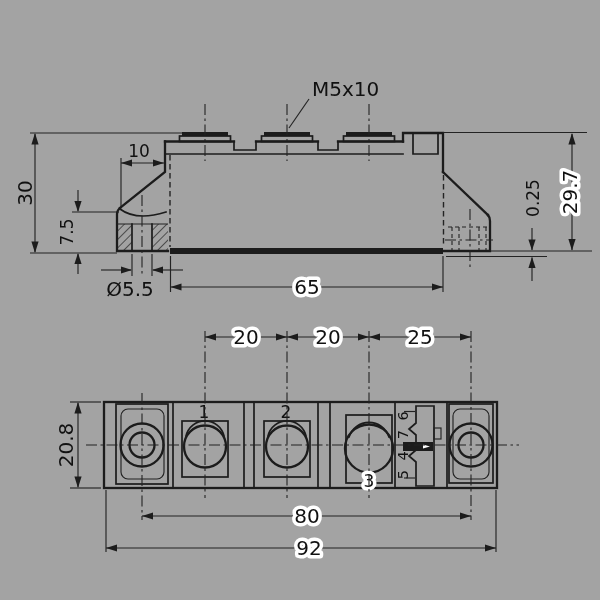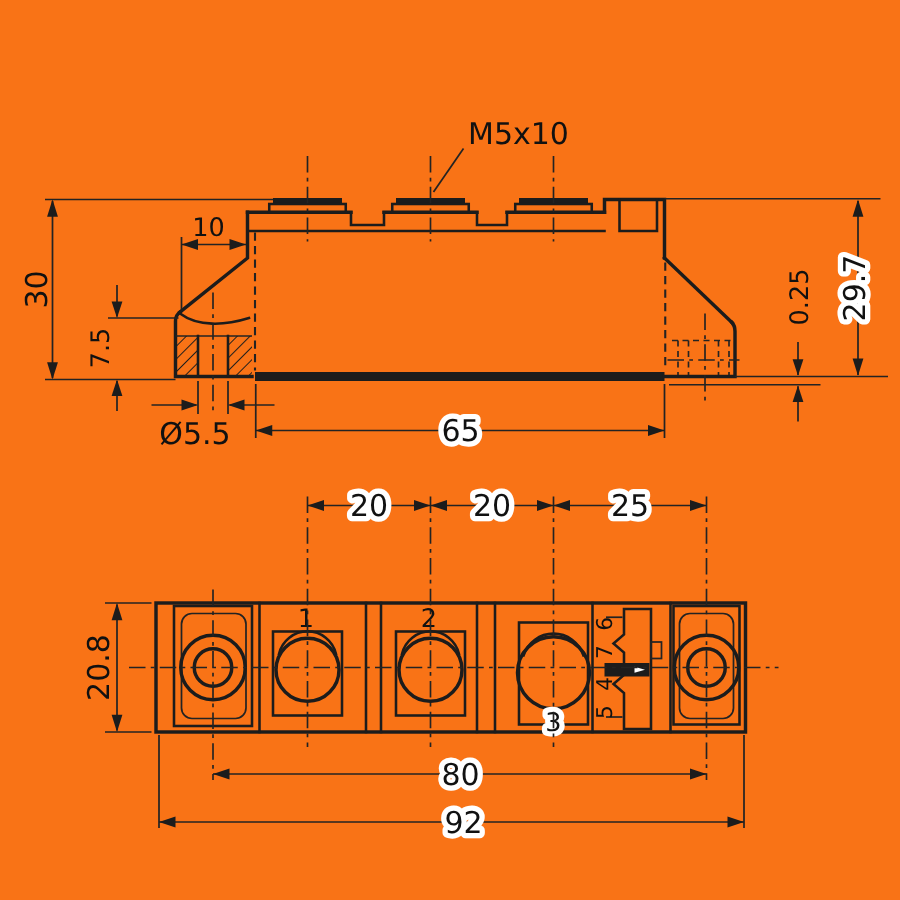--- a/index.html
+++ b/index.html
@@ -1,16 +1,16 @@
 <!DOCTYPE html>
 <html><head>
 <meta charset="utf-8">
 <style>
   html,body { margin:0; padding:0; background:#ffffff; }
-  .stage { width:600px; height:600px; background:#f97316; position:relative;
+  .stage { width:600px; height:600px; background:#a3a3a3; position:relative;
            font-family:"DejaVu Sans", sans-serif; }
   svg { display:block; }
   .ol   { stroke:#1c1c1c; stroke-width:2.3; fill:none; stroke-linecap:square; }
   .ol15 { stroke:#1c1c1c; stroke-width:1.7; fill:none; stroke-linecap:square; }
   .thin { stroke:#232323; stroke-width:1.15; fill:none; }
   .cl   { stroke:#232323; stroke-width:1.1; fill:none; stroke-dasharray:11 3.5 2.5 3.5; }
   .hid  { stroke:#232323; stroke-width:1.4; fill:none; stroke-dasharray:5.5 3.5; }
   .hid2 { stroke:#232323; stroke-width:1.1; fill:none; stroke-dasharray:4 3; }
   .arr  { fill:#1c1c1c; stroke:none; }
   .fillb{ fill:#1c1c1c; stroke:none; }

